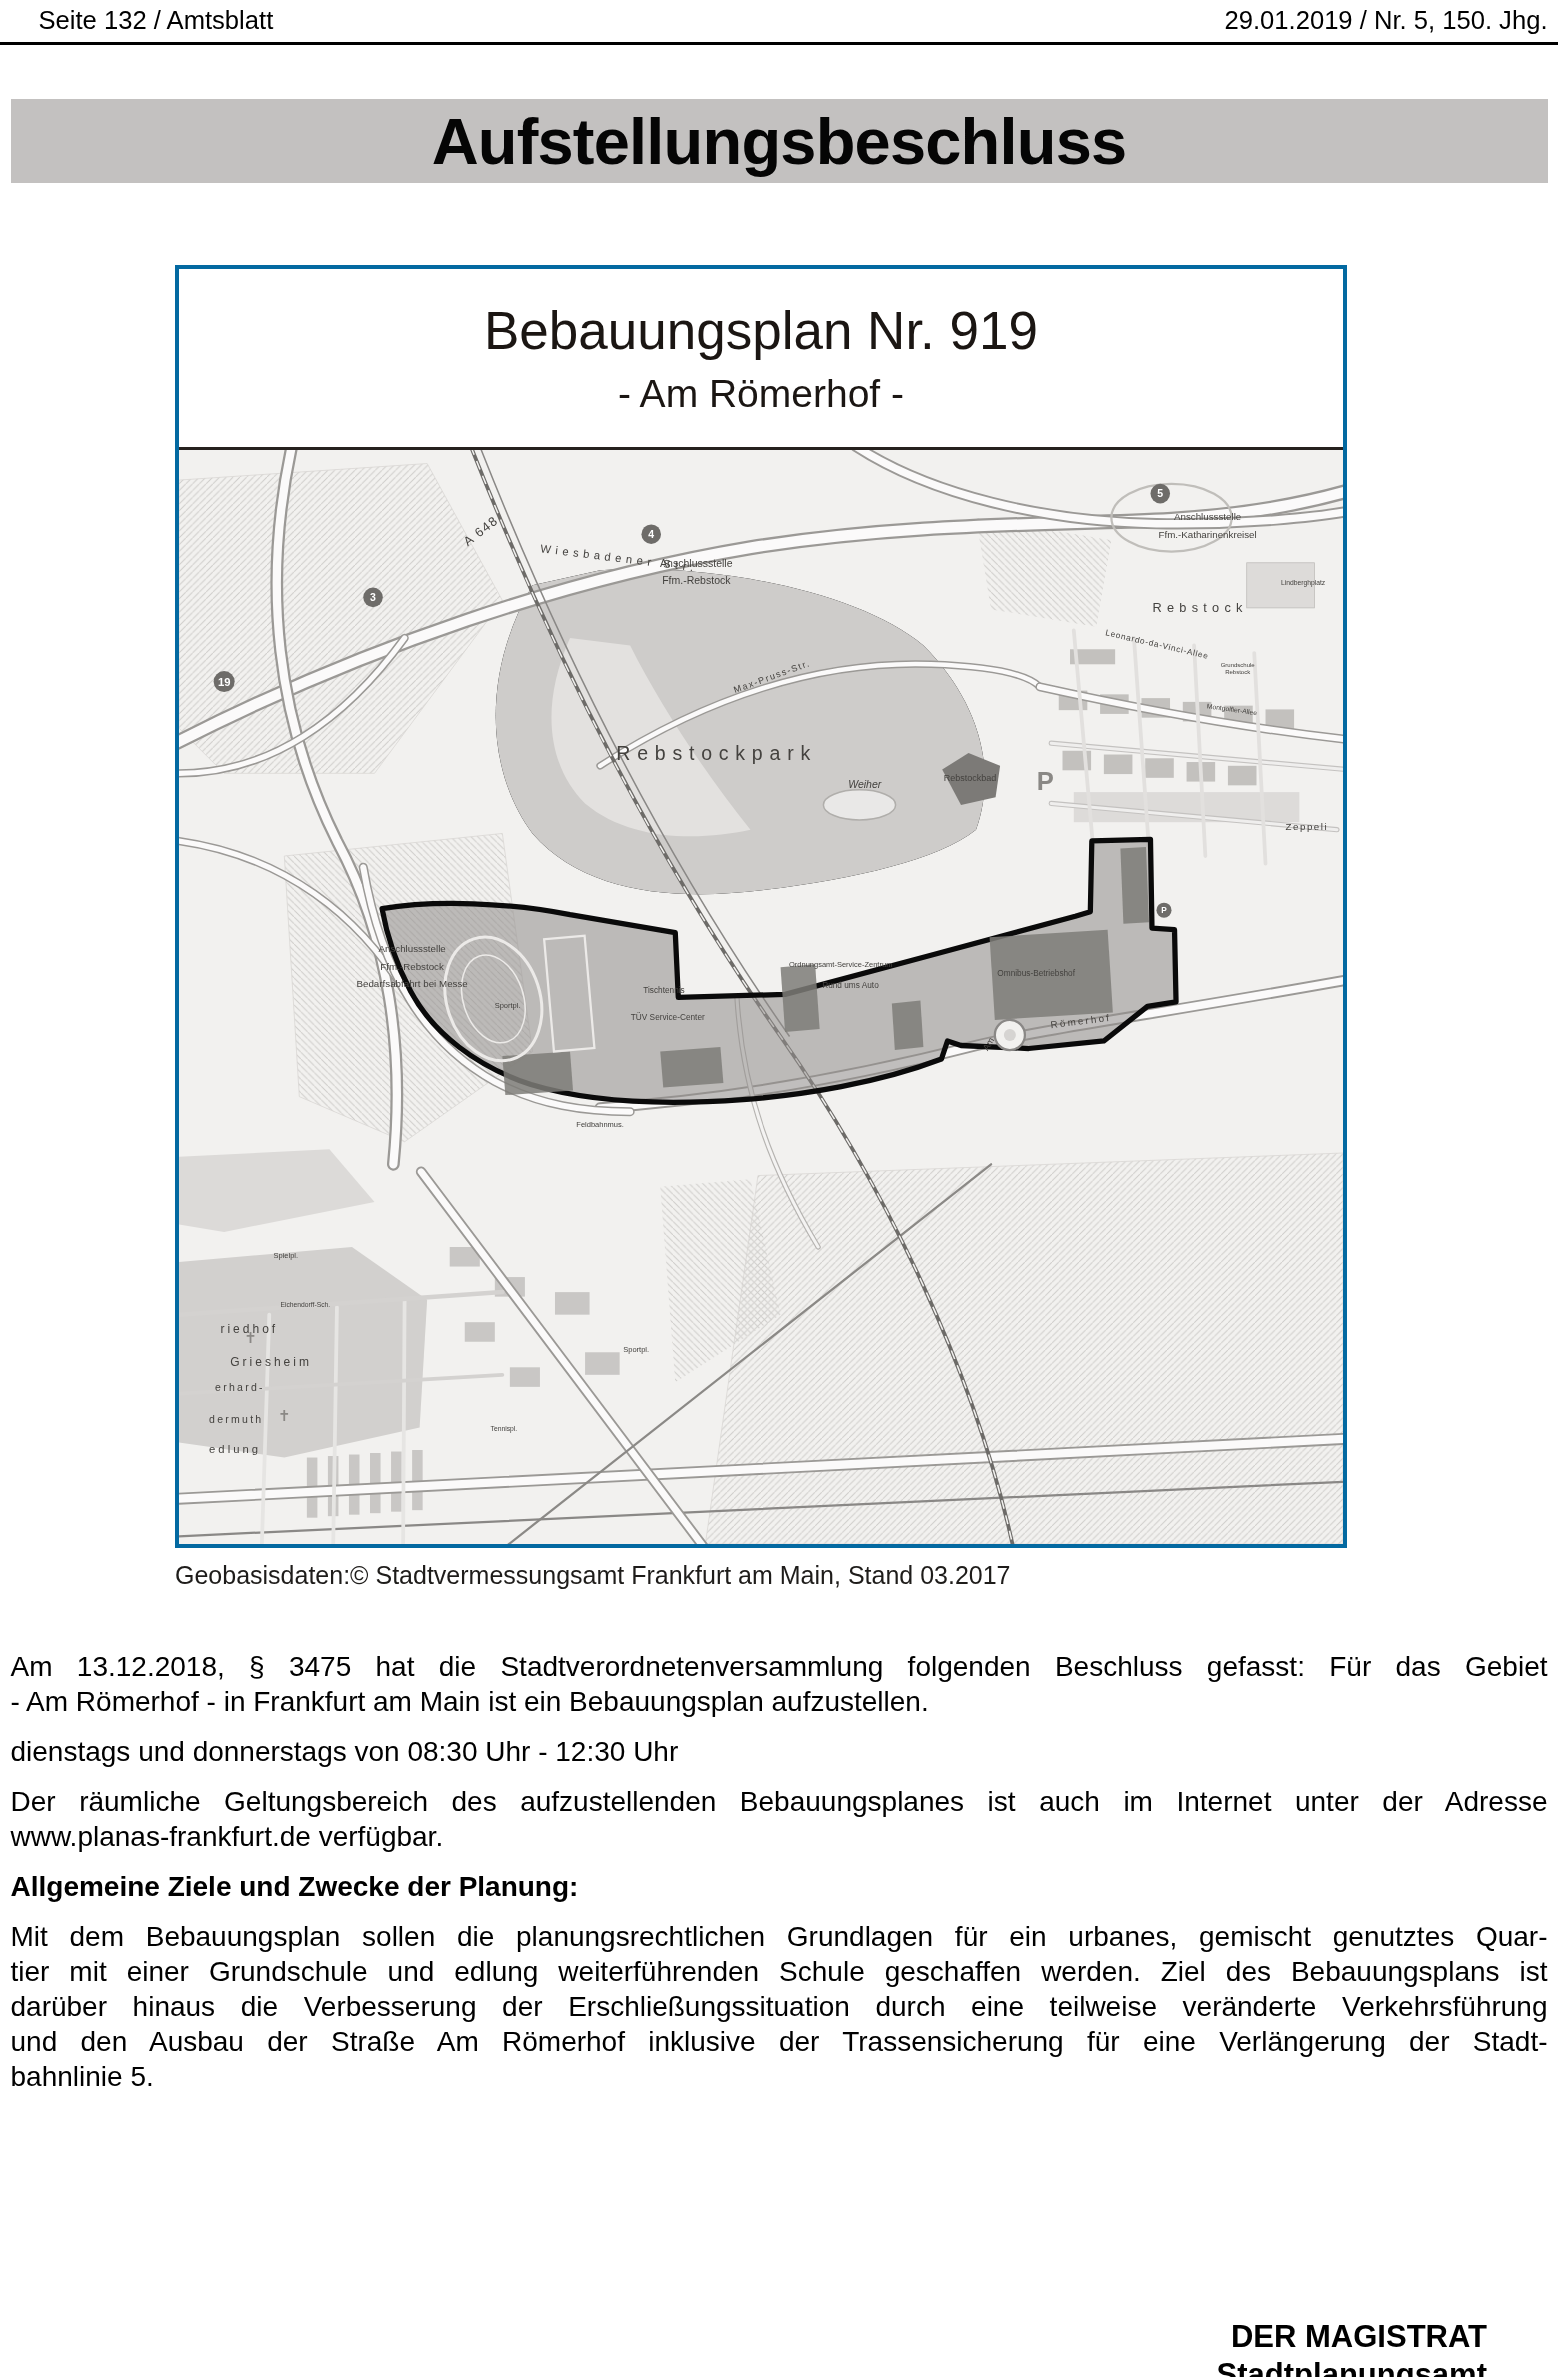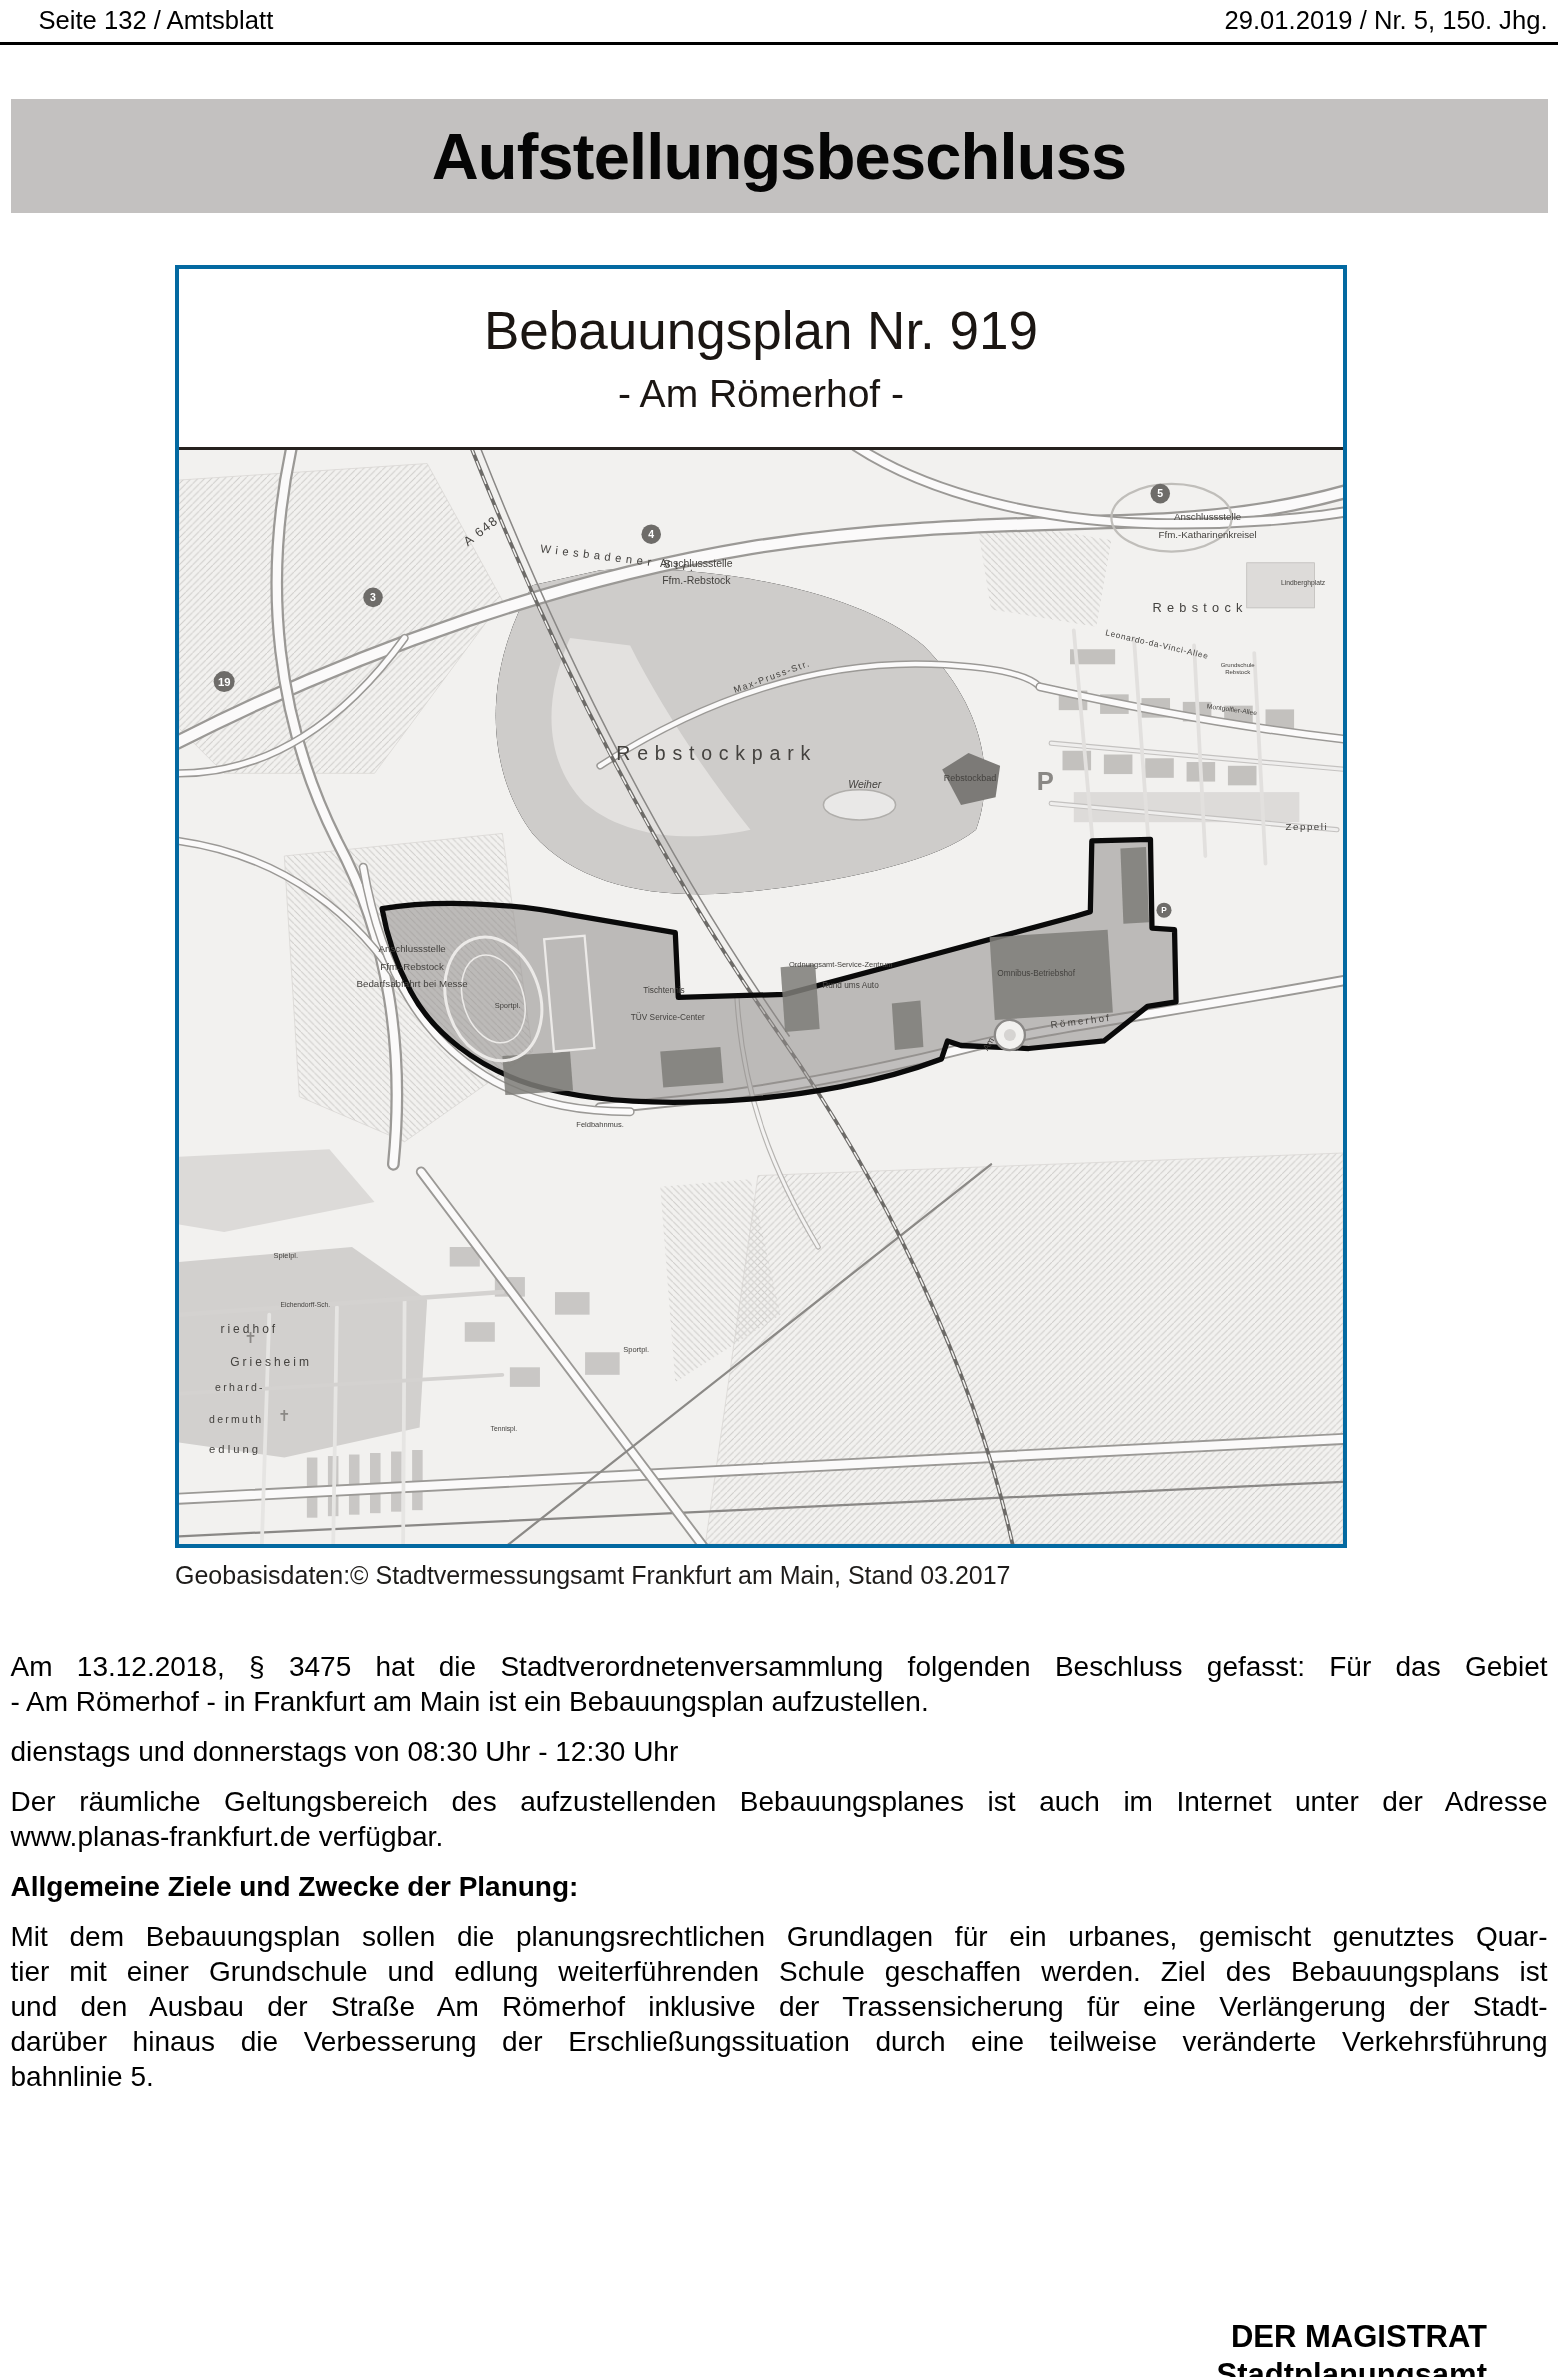--- a/index.html
+++ b/index.html
@@ -3,21 +3,21 @@
 <meta charset="utf-8">
 <style>
   html,body{margin:0;padding:0;}
   body{
     width:1558px;height:2377px;position:relative;background:#ffffff;
     font-family:"Liberation Sans","DejaVu Sans",sans-serif;color:#000;
   }
   .hdr-left{position:absolute;left:10.5px;top:6px;font-size:25.6px;margin-left:28px;}
   .hdr-right{position:absolute;right:10.5px;top:6px;font-size:25.6px;}
   .hdr-rule{position:absolute;left:0;top:42px;width:1558px;height:3px;background:#000;}
-  .banner{position:absolute;left:10.5px;top:99px;width:1537px;height:114px;
+  .banner{position:absolute;left:10.5px;top:99px;width:1537px;height:84px;
     display:flex;align-items:center;justify-content:center;}
   .banner-title{font-size:65px;font-weight:bold;letter-spacing:-0.8px;color:#050505;}
   .figure{position:absolute;left:175px;top:265px;width:1164px;border:4px solid #0369a1;background:#fff;}
   .fig-title-box{height:178px;border-bottom:3px solid #26211e;display:flex;flex-direction:column;
     align-items:center;justify-content:center;gap:10.5px;}
   .fig-title-1{font-size:53px;color:#1b1613;}
   .fig-title-2{font-size:39px;color:#1b1613;}
   .map-wrap{width:1164px;height:1094px;overflow:hidden;}
   .caption{position:absolute;left:175px;top:1561px;font-size:25px;color:#1e1c1a;}
   .body-text{position:absolute;left:10.5px;top:1649px;width:1537px;font-size:28px;line-height:35px;}
@@ -245,22 +245,22 @@
     <div class="para">
       <div class="jl">Der räumliche Geltungsbereich des aufzustellenden Bebauungsplanes ist auch im Internet unter der Adresse</div>
       <div class="ll">www.planas-frankfurt.de verfügbar.</div>
     </div>
     <div class="para bold">
       <div class="ll">Allgemeine Ziele und Zwecke der Planung:</div>
     </div>
     <div class="para">
       <div class="jl">Mit dem Bebauungsplan sollen die planungsrechtlichen Grundlagen für ein urbanes, gemischt genutztes Quar-</div>
       <div class="jl">tier mit einer Grundschule und edlung weiterführenden Schule geschaffen werden. Ziel des Bebauungsplans ist</div>
+      <div class="jl">darüber hinaus die Verbesserung der Erschließungssituation durch eine teilweise veränderte Verkehrsführung</div>
       <div class="jl">und den Ausbau der Straße Am Römerhof inklusive der Trassensicherung für eine Verlängerung der Stadt-</div>
-      <div class="jl">darüber hinaus die Verbesserung der Erschließungssituation durch eine teilweise veränderte Verkehrsführung</div>
       <div class="ll">bahnlinie 5.</div>
     </div>
   </div>
 
 <div class="footer">
   <div>DER MAGISTRAT</div>
   <div>Stadtplanungsamt</div>
 </div>
 
 

